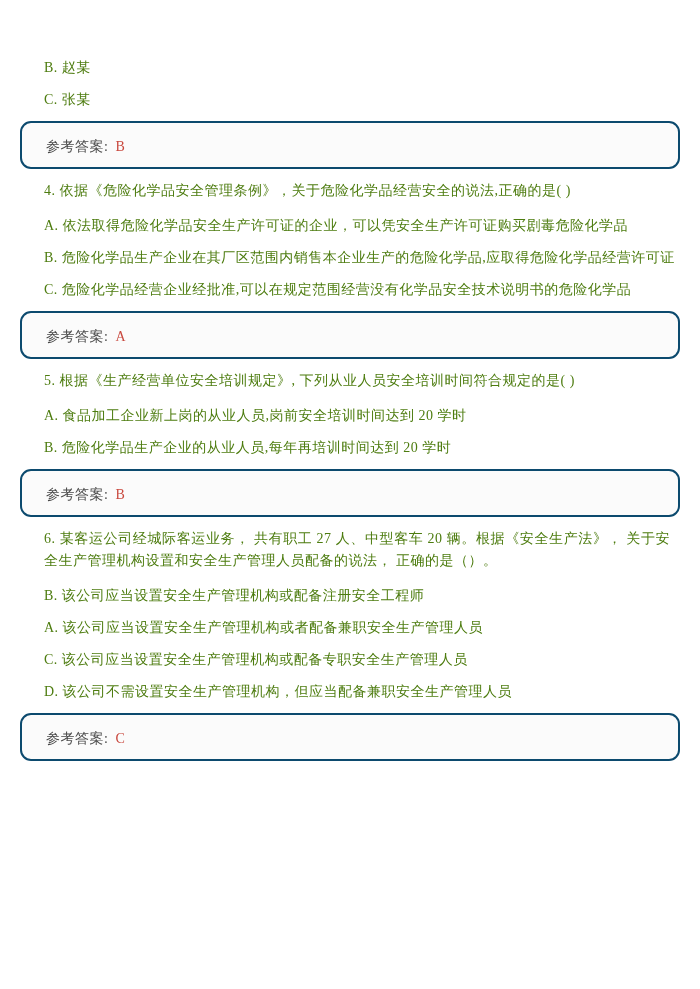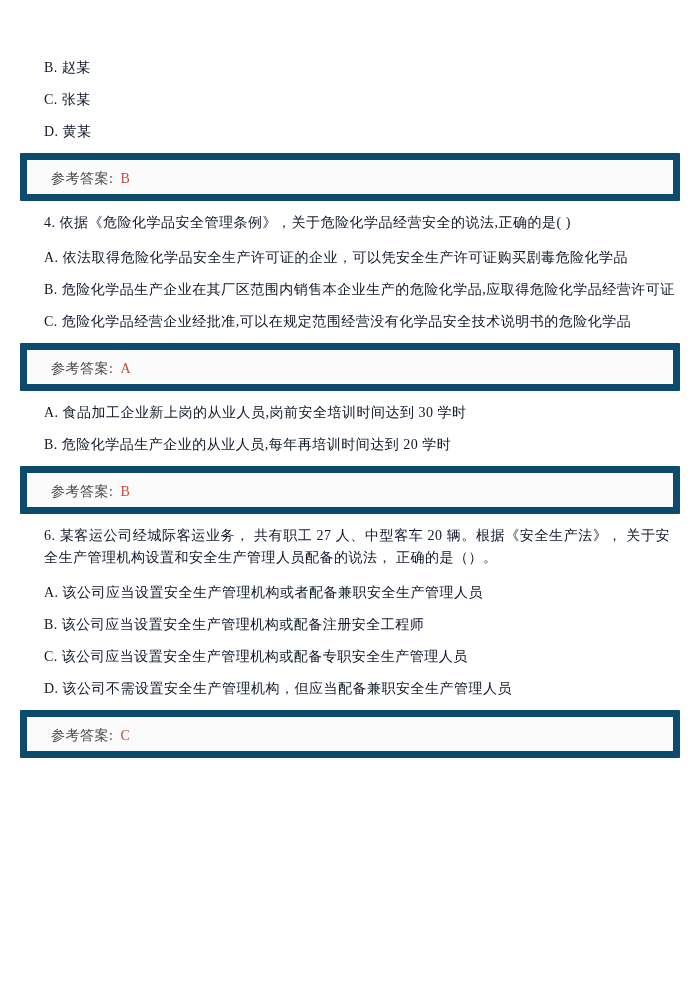--- a/index.html
+++ b/index.html
@@ -17,34 +17,34 @@
     color: #454545;
   }
   .question,
   .option {
     margin: 0 0 10px 0;
     padding: 0 0 0 24px;
     font-size: 14px;
     line-height: 22px;
     letter-spacing: 0.5px;
     text-align: justify;
-    color: #0f172a;
+    color: #4d7c0f;
   }
   .question {
     margin-bottom: 13px;
     padding-right: 10px;
   }
   .answer-box {
     box-sizing: border-box;
     height: 48px;
     margin: 3px 0 11px 0;
     padding: 4px 0 0 24px;
     background: #fbfbfb;
-    border: 7px solid #0c4a6e;
-    border-radius: 1px;
+    border: 2px solid #0c4a6e;
+    border-radius: 11px;
     display: flex;
     align-items: center;
   }
   .answer-label {
     font-size: 14px;
     letter-spacing: 0.5px;
     color: #4a4a4a;
   }
   .answer-value {
     font-size: 14px;
@@ -54,51 +54,51 @@
   .block { margin: 0; }
 </style>
 </head>
 <body>
 
 <div class="page">
 
   <section class="block">
     <p class="option">B. 赵某</p>
     <p class="option">C. 张某</p>
-    <p class="option">D. 黄某</p>
     <div class="answer-box">
       <span class="answer-label">参考答案:</span>
       <span class="answer-value">B</span>
     </div>
   </section>
 
   <section class="block">
     <p class="question">4. 依据《危险化学品安全管理条例》，关于危险化学品经营安全的说法,正确的是( )</p>
     <p class="option">A. 依法取得危险化学品安全生产许可证的企业，可以凭安全生产许可证购买剧毒危险化学品</p>
     <p class="option">B. 危险化学品生产企业在其厂区范围内销售本企业生产的危险化学品,应取得危险化学品经营许可证</p>
     <p class="option">C. 危险化学品经营企业经批准,可以在规定范围经营没有化学品安全技术说明书的危险化学品</p>
     <div class="answer-box">
       <span class="answer-label">参考答案:</span>
       <span class="answer-value">A</span>
     </div>
   </section>
 
   <section class="block">
-    <p class="option">A. 食品加工企业新上岗的从业人员,岗前安全培训时间达到 30 学时</p>
+    <p class="question">5. 根据《生产经营单位安全培训规定》, 下列从业人员安全培训时间符合规定的是( )</p>
+    <p class="option">A. 食品加工企业新上岗的从业人员,岗前安全培训时间达到 20 学时</p>
     <p class="option">B. 危险化学品生产企业的从业人员,每年再培训时间达到 20 学时</p>
     <div class="answer-box">
       <span class="answer-label">参考答案:</span>
       <span class="answer-value">B</span>
     </div>
   </section>
 
   <section class="block">
     <p class="question">6. 某客运公司经城际客运业务， 共有职工 27 人、中型客车 20 辆。根据《安全生产法》， 关于安全生产管理机构设置和安全生产管理人员配备的说法， 正确的是（）。</p>
+    <p class="option">B. 该公司应当设置安全生产管理机构或配备注册安全工程师</p>
     <p class="option">A. 该公司应当设置安全生产管理机构或者配备兼职安全生产管理人员</p>
-    <p class="option">B. 该公司应当设置安全生产管理机构或配备注册安全工程师</p>
     <p class="option">C. 该公司应当设置安全生产管理机构或配备专职安全生产管理人员</p>
     <p class="option">D. 该公司不需设置安全生产管理机构，但应当配备兼职安全生产管理人员</p>
     <div class="answer-box">
       <span class="answer-label">参考答案:</span>
       <span class="answer-value">C</span>
     </div>
   </section>
 
 </div>
 

